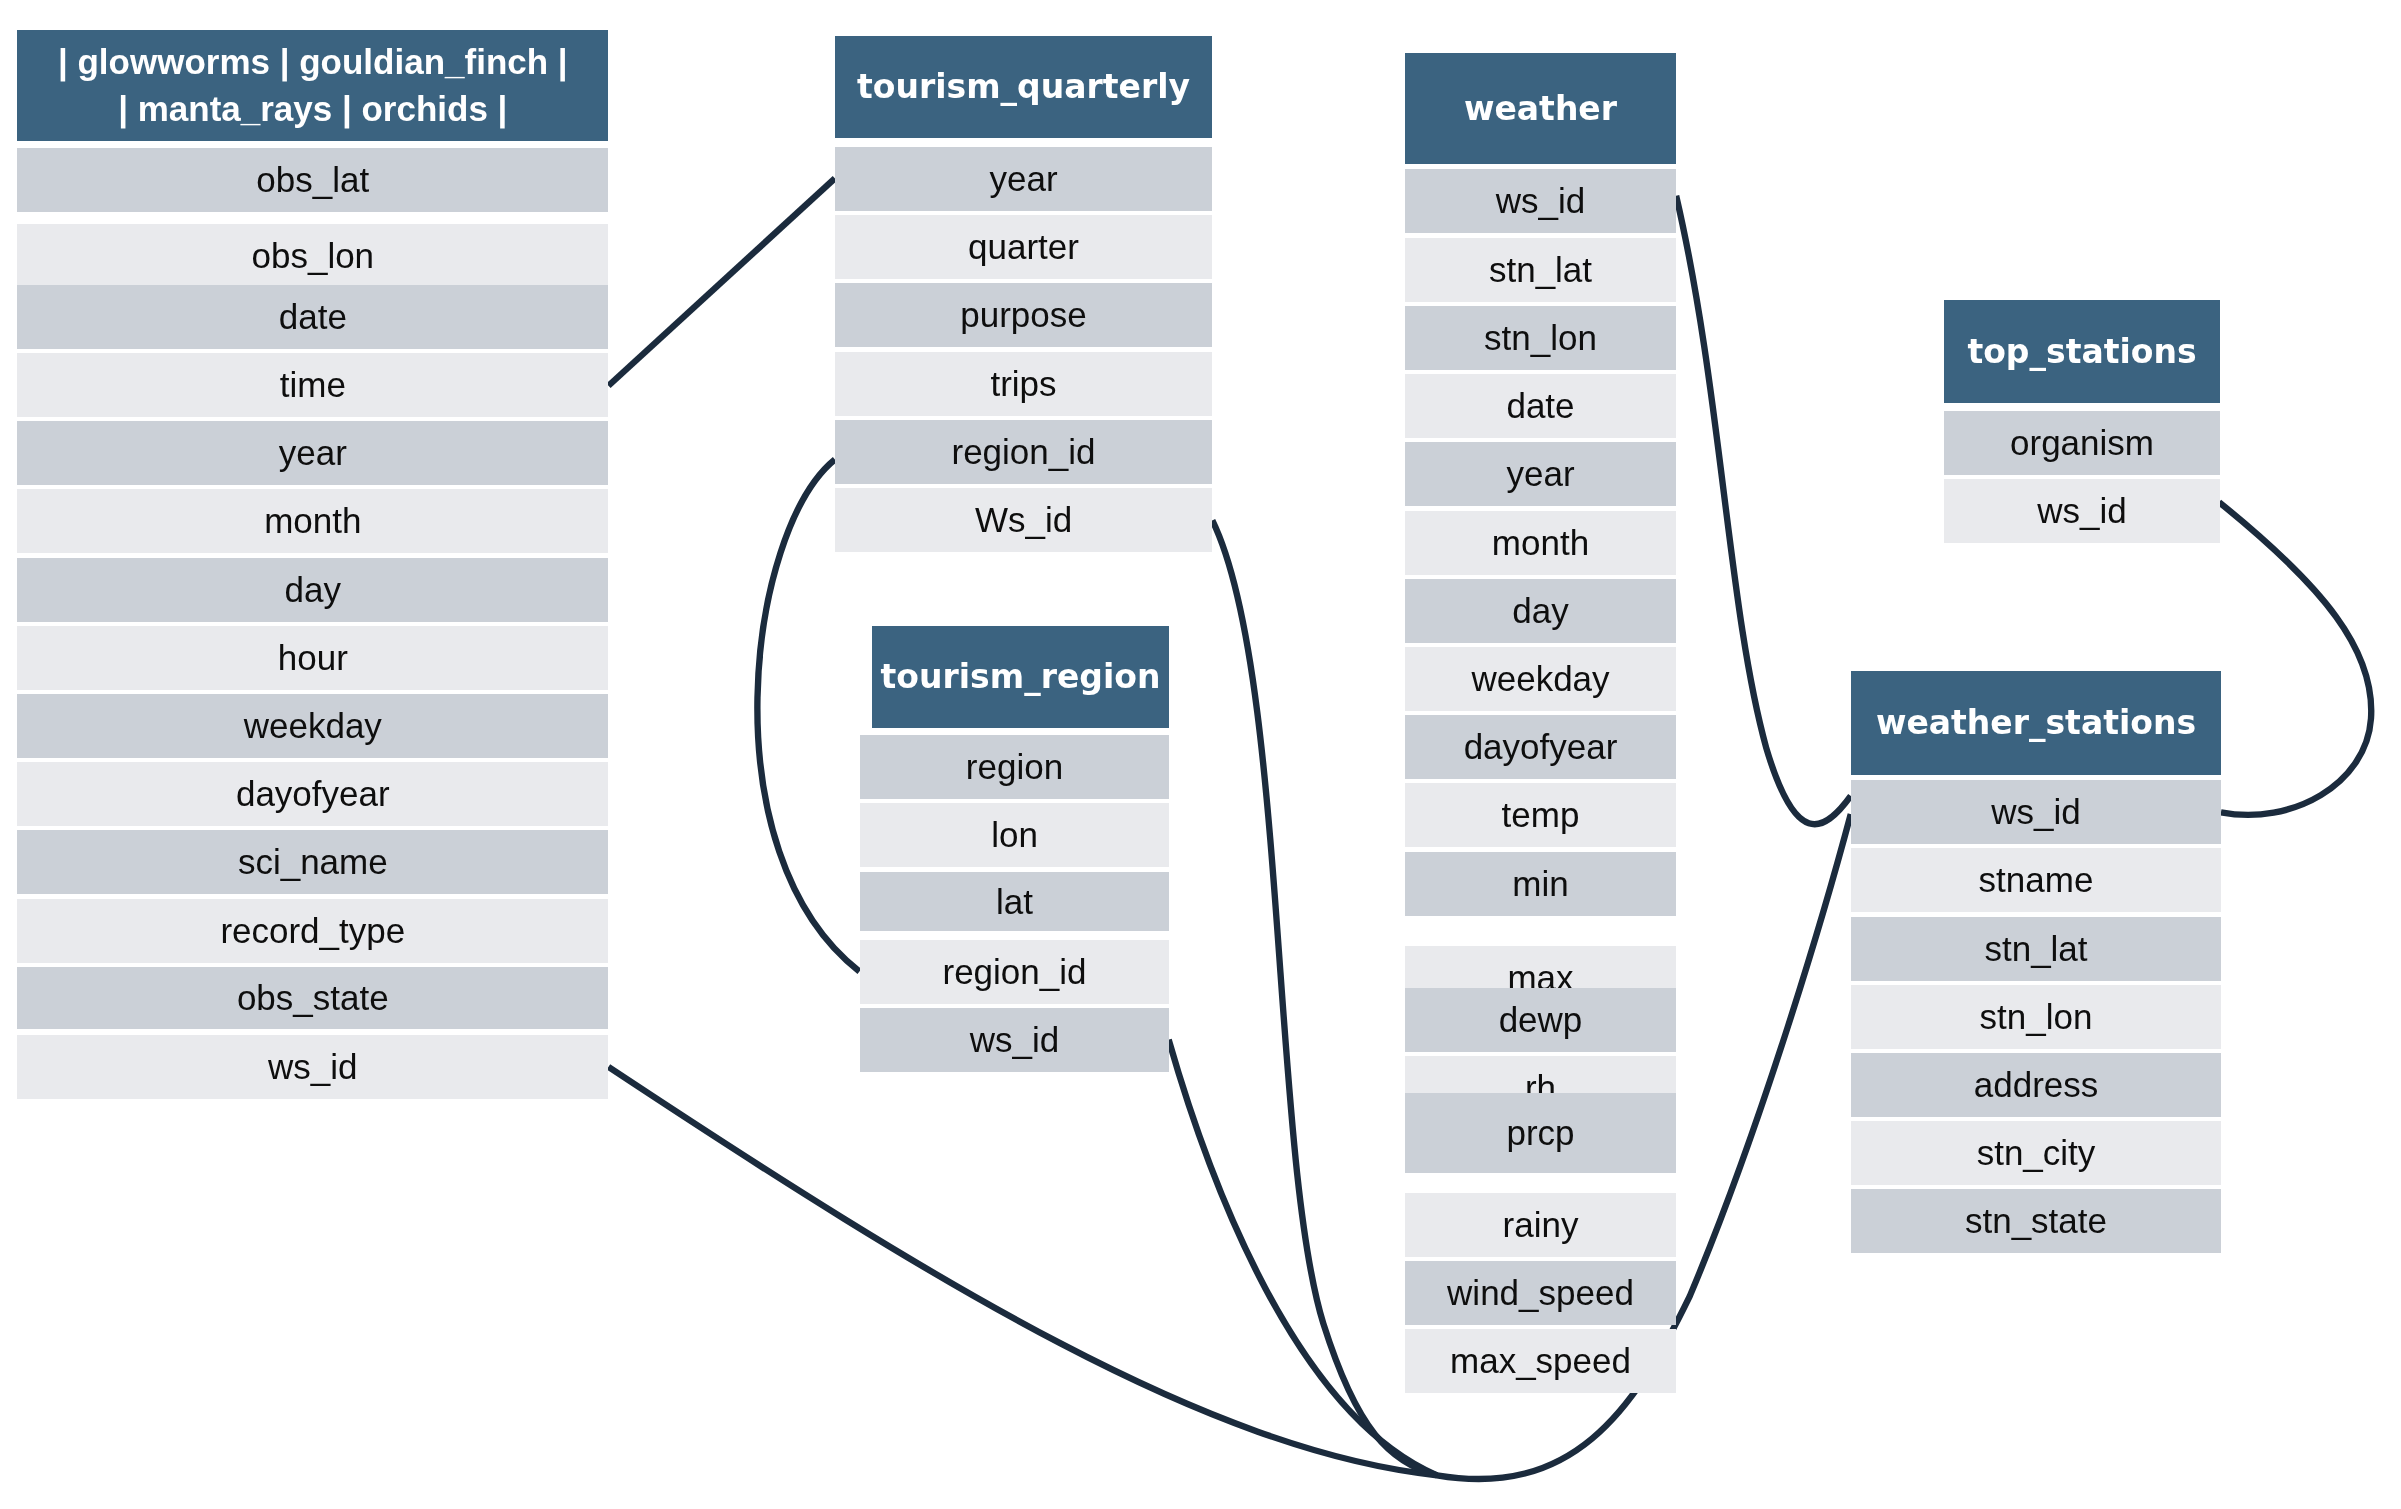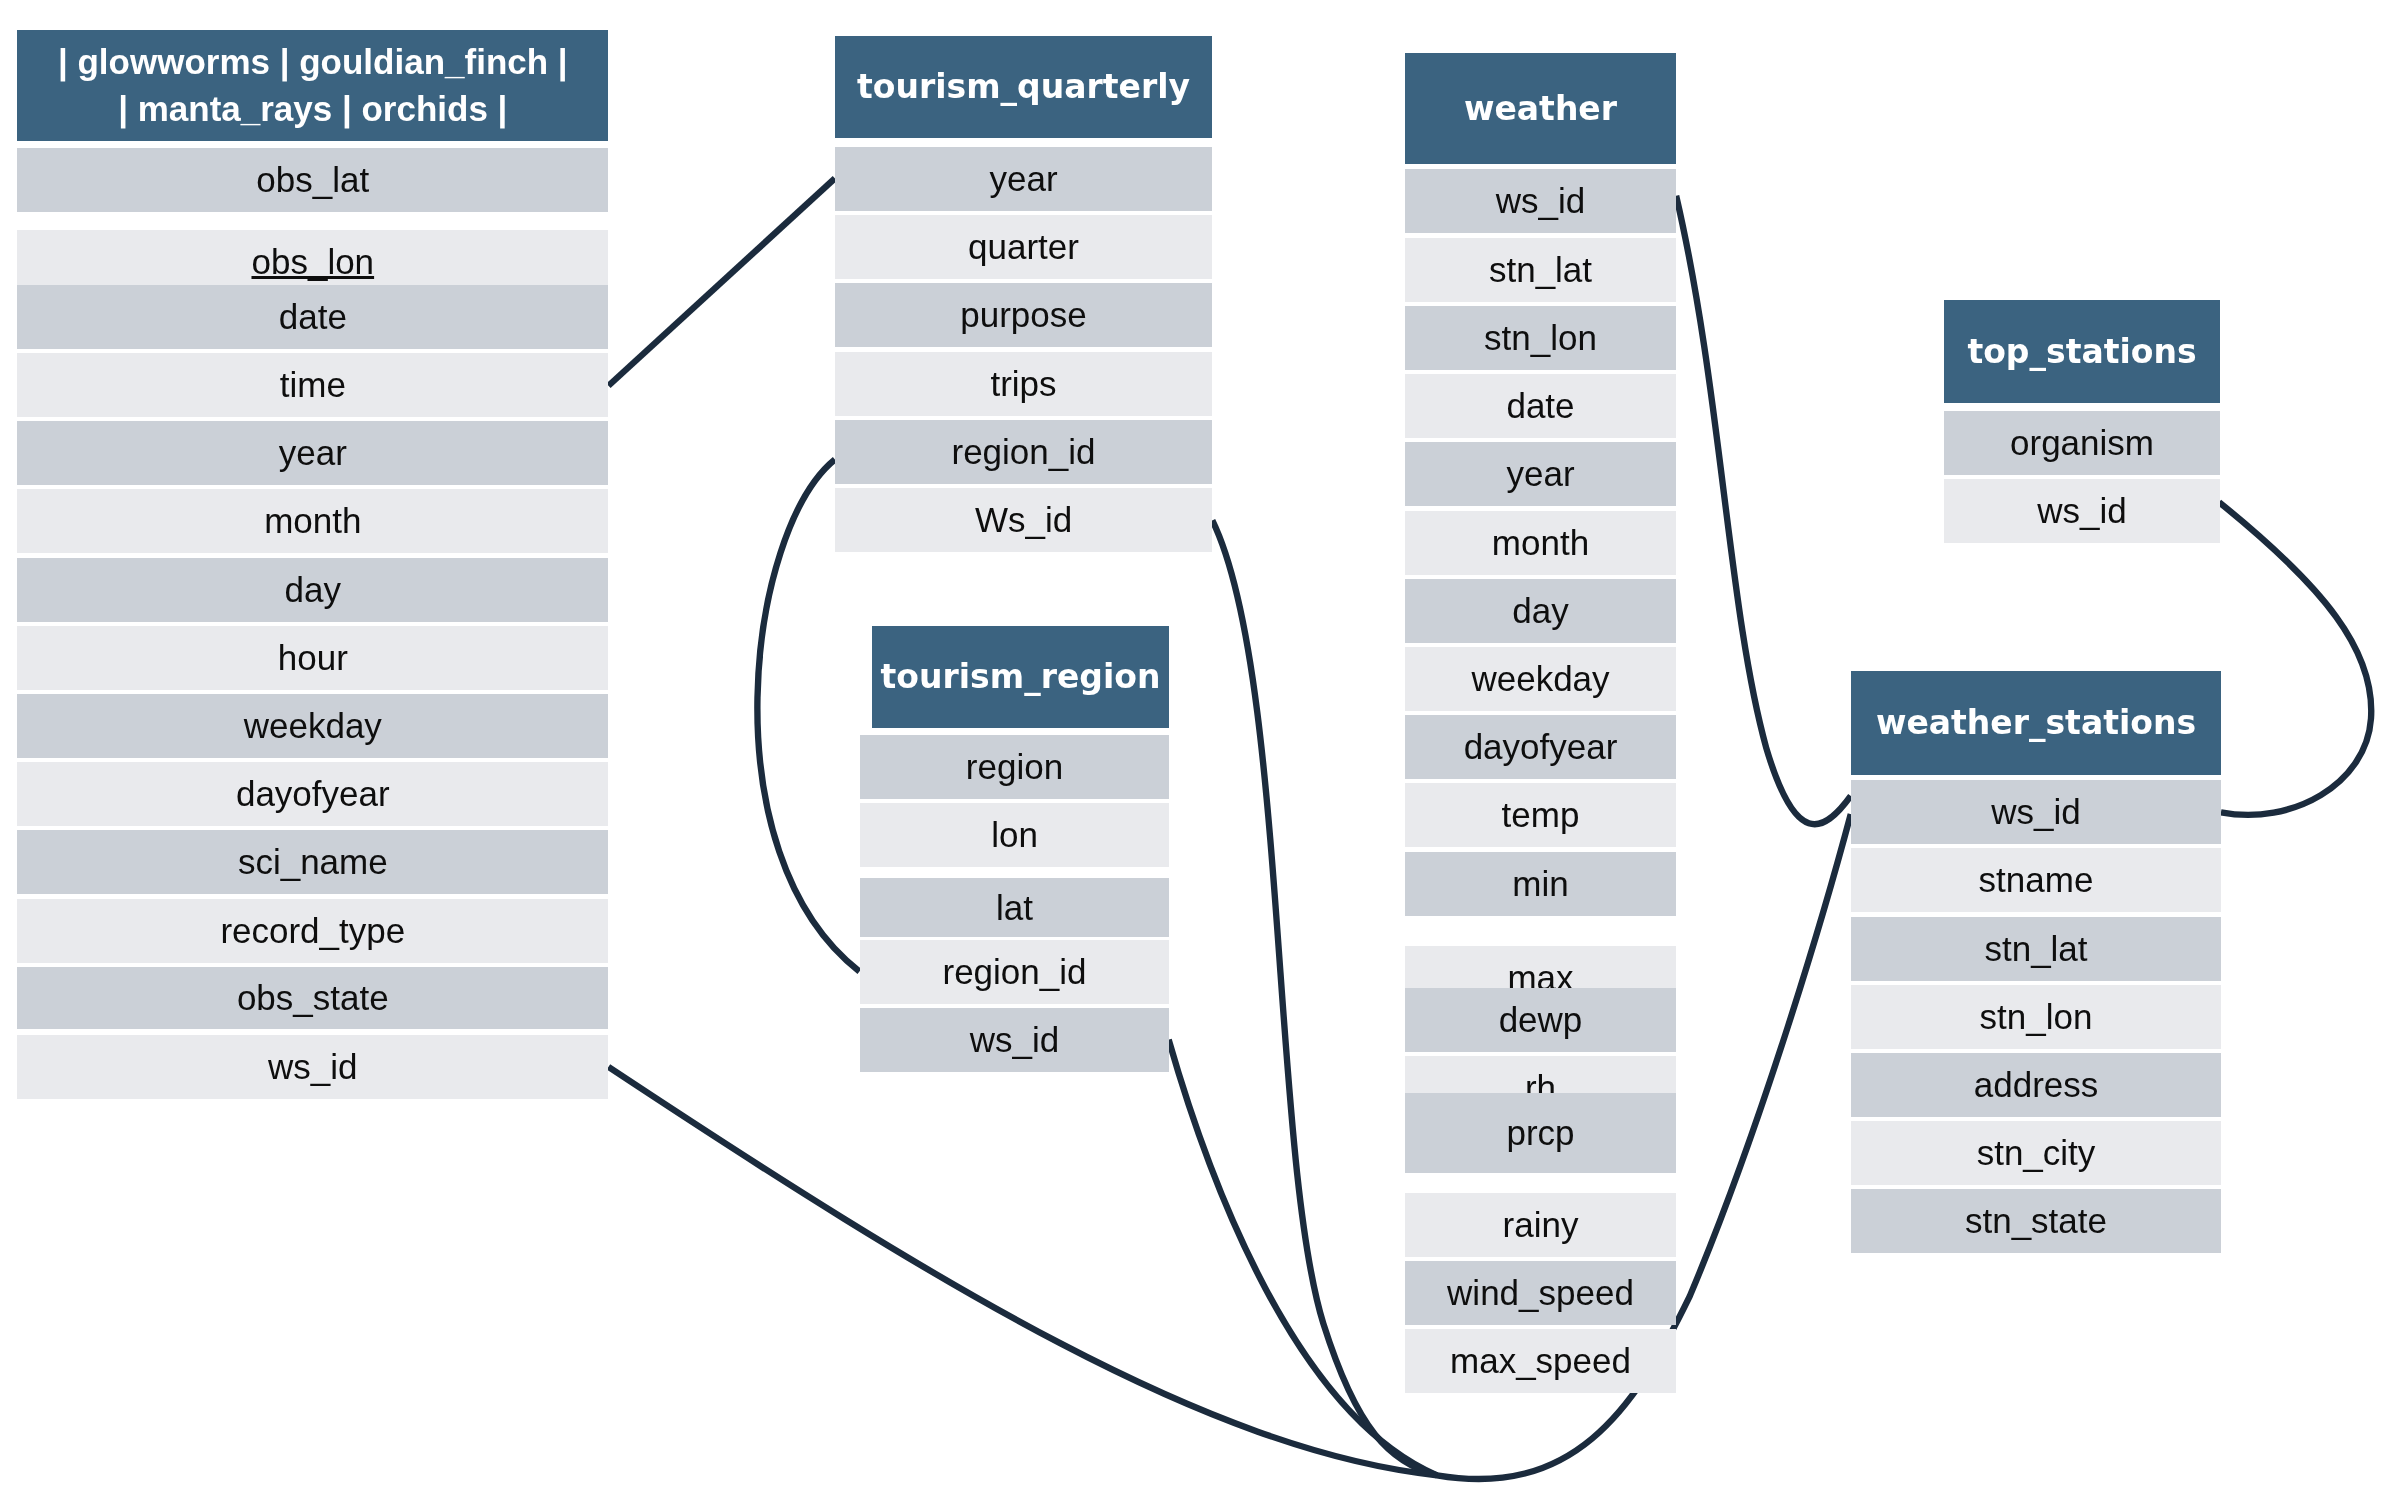--- a/index.html
+++ b/index.html
@@ -47,21 +47,21 @@
       <path d="M 1333 572 C 1415 740 1398 1270 1455 1455 C 1492 1572 1528 1608 1580 1622" data-name="connector-tourism-quarterly-ws-id-to-weather-stations-ws-id"></path>
       <path d="M 1843 215 C 1893 430 1900 670 1942 822 C 1974 930 2004 918 2035 875" data-name="connector-weather-ws-id-to-weather-stations-ws-id"></path>
       <path d="M 2440 552 C 2555 645 2612 715 2607 790 C 2602 862 2520 908 2442 893" data-name="connector-top-stations-ws-id-to-weather-stations-ws-id"></path>
     </svg>
 <div class="tbl" data-name="table-organisms" style="left: 17.3px; top: 30px; width: 591px; height: 1069px;">
       <div class="hdr" data-name="table-header-organisms" style="height: 111px;">
         <div class="hline" data-name="table-title-line">| glowworms | gouldian_finch |</div>
         <div class="hline" data-name="table-title-line">| manta_rays | orchids |</div>
       </div>
       <div class="row dark" data-name="field-row-organisms-obs_lat" style="top: 118px; height: 64px;">obs_lat</div>
-      <div class="row light" data-name="field-row-organisms-obs_lon" style="top: 200px; height: 64px; text-decoration: underline;">obs_lon</div>
+      <div class="row light" data-name="field-row-organisms-obs_lon" style="top: 194px; height: 64px;">obs_lon</div>
       <div class="row dark" data-name="field-row-organisms-date" style="top: 255px; height: 64px;">date</div>
       <div class="row light" data-name="field-row-organisms-time" style="top: 323px; height: 64px;">time</div>
       <div class="row dark" data-name="field-row-organisms-year" style="top: 391px; height: 64px;">year</div>
       <div class="row light" data-name="field-row-organisms-month" style="top: 459px; height: 64px;">month</div>
       <div class="row dark" data-name="field-row-organisms-day" style="top: 528px; height: 64px;">day</div>
       <div class="row light" data-name="field-row-organisms-hour" style="top: 596px; height: 64px;">hour</div>
       <div class="row dark" data-name="field-row-organisms-weekday" style="top: 664px; height: 64px;">weekday</div>
       <div class="row light" data-name="field-row-organisms-dayofyear" style="top: 732px; height: 64px;">dayofyear</div>
       <div class="row dark" data-name="field-row-organisms-sci_name" style="top: 800px; height: 64px;">sci_name</div>
       <div class="row light" data-name="field-row-organisms-record_type" style="top: 869px; height: 64px;">record_type</div>
@@ -78,21 +78,21 @@
       <div class="row light" data-name="field-row-tourism_quarterly-trips" style="top: 316px; height: 64px;">trips</div>
       <div class="row dark" data-name="field-row-tourism_quarterly-region_id" style="top: 384px; height: 64px;">region_id</div>
       <div class="row light" data-name="field-row-tourism_quarterly-Ws_id" style="top: 452px; height: 64px;">Ws_id</div>
     </div>
     <div class="tbl" data-name="table-tourism_region" style="left: 860px; top: 626px; width: 309px; height: 446px;">
       <div class="hdr" data-name="table-header-tourism_region" style="height: 102px; margin-left: 12px;">
         <div class="hline" data-name="table-title-line">tourism_region</div>
       </div>
       <div class="row dark" data-name="field-row-tourism_region-region" style="top: 109px; height: 64px;">region</div>
       <div class="row light" data-name="field-row-tourism_region-lon" style="top: 177px; height: 64px;">lon</div>
-      <div class="row dark" data-name="field-row-tourism_region-lat" style="top: 252px; height: 59px;">lat</div>
+      <div class="row dark" data-name="field-row-tourism_region-lat" style="top: 246px; height: 59px;">lat</div>
       <div class="row light" data-name="field-row-tourism_region-region_id" style="top: 314px; height: 64px;">region_id</div>
       <div class="row dark" data-name="field-row-tourism_region-ws_id" style="top: 382px; height: 64px;">ws_id</div>
     </div>
     <div class="tbl" data-name="table-weather" style="left: 1405px; top: 53px; width: 271px; height: 1340px; text-decoration: underline;">
       <div class="hdr" data-name="table-header-weather" style="height: 111px;">
         <div class="hline" data-name="table-title-line">weather</div>
       </div>
       <div class="row dark" data-name="field-row-weather-ws_id" style="top: 116px; height: 64px;">ws_id</div>
       <div class="row light" data-name="field-row-weather-stn_lat" style="top: 185px; height: 64px;">stn_lat</div>
       <div class="row dark" data-name="field-row-weather-stn_lon" style="top: 253px; height: 64px;">stn_lon</div>

